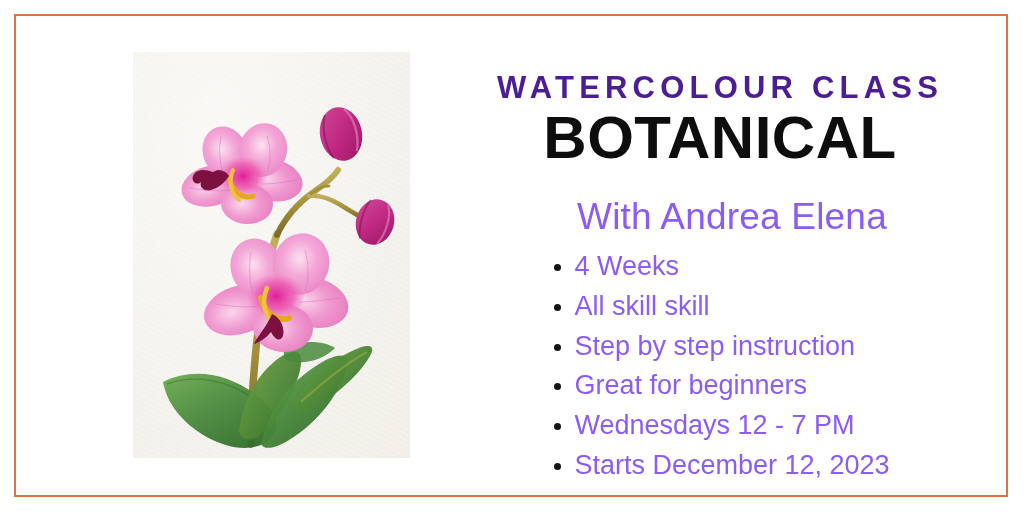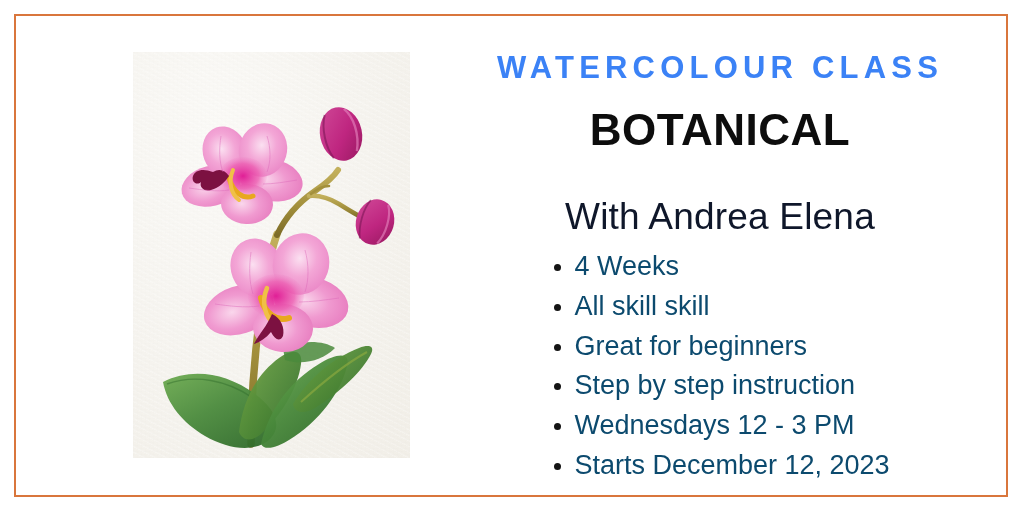--- a/index.html
+++ b/index.html
@@ -66,56 +66,56 @@
   .text-col {
     position: absolute;
     left: 460px;
     top: 52px;
     width: 520px;
     height: 406px;
   }
 
   .eyebrow {
     position: absolute;
-    top: 0;
+    top: 20px;
     left: 0;
     width: 100%;
     text-align: center;
     font-size: 31px;
     font-weight: 700;
     letter-spacing: 5.2px;
-    color: #3b82f6;
+    color: #4c1d95;
     white-space: nowrap;
     line-height: 1;
   }
 
   .headline {
     position: absolute;
     top: 56px;
     left: 0;
     width: 100%;
     text-align: center;
-    font-size: 44px;
+    font-size: 60px;
     font-weight: 700;
     letter-spacing: 0.5px;
     color: #0d0d0d;
     line-height: 1;
     white-space: nowrap;
   }
 
   .instructor {
     position: absolute;
     top: 145px;
-    left: 0;
+    left: 12px;
     width: 100%;
     text-align: center;
     font-size: 37px;
     font-weight: 400;
     letter-spacing: .2px;
-    color: #0f172a;
+    color: #8b5cf6;
     line-height: 1.1;
     white-space: nowrap;
   }
 
   .bullets {
     position: absolute;
     top: 198px;
     left: 0;
     width: 100%;
     display: flex;
@@ -126,21 +126,21 @@
     list-style: none;
     margin: 0;
     padding: 0;
     text-align: left;
   }
   .bullet-item {
     position: relative;
     padding-left: 24px;
     font-size: 27px;
     font-weight: 400;
-    color: #0c4a6e;
+    color: #8b5cf6;
     line-height: 1.25;
     margin-bottom: 6px;
     white-space: nowrap;
   }
   .bullet-item::before {
     content: "";
     position: absolute;
     left: 4px;
     top: 14px;
     width: 7px;
@@ -283,21 +283,21 @@
     <div class="eyebrow">WATERCOLOUR CLASS</div>
 
     <div class="headline">BOTANICAL</div>
 
     <div class="instructor">With Andrea Elena</div>
 
     <div class="bullets">
       <ul class="bullet-list">
         <li class="bullet-item">4 Weeks</li>
         <li class="bullet-item">All skill skill</li>
+        <li class="bullet-item">Step by step instruction</li>
         <li class="bullet-item">Great for beginners</li>
-        <li class="bullet-item">Step by step instruction</li>
-        <li class="bullet-item">Wednesdays 12 - 3 PM</li>
+        <li class="bullet-item">Wednesdays 12 - 7 PM</li>
         <li class="bullet-item">Starts December 12, 2023</li>
       </ul>
     </div>
 
   </div>
 </div>
 
 </body></html>

